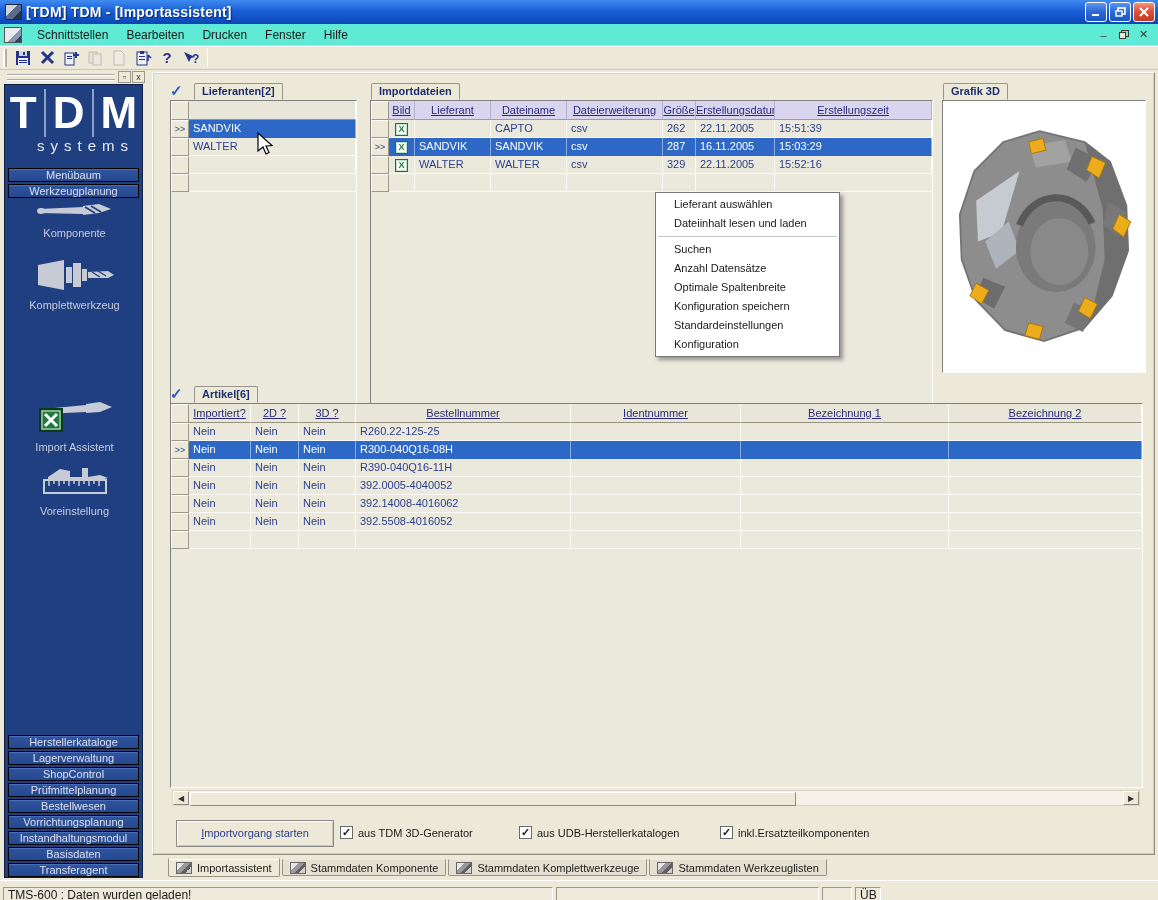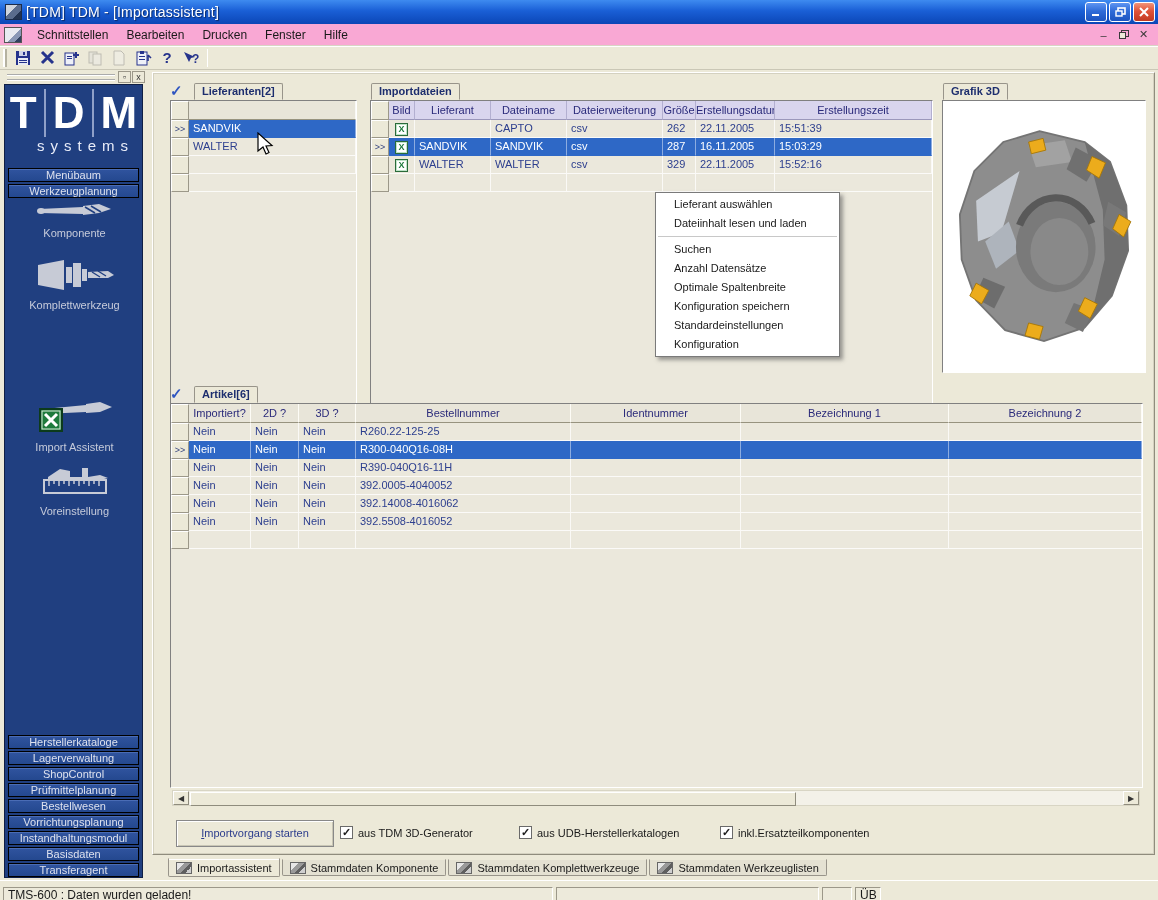--- a/index.html
+++ b/index.html
@@ -6,29 +6,29 @@
   html,body { width:1158px; height:900px; overflow:hidden; }
   body { font-family:"Liberation Sans", sans-serif; font-size:11px; background:#ECE9D8; position:relative; }
 
   
   #titlebar { position:absolute; left:0; top:0; width:1158px; height:24px;
     background:linear-gradient(180deg,#3E8BF0 0%,#1A5FD6 45%,#0B46B6 100%);
     display:flex; align-items:center; padding:0 3px; }
   #title-icon { width:17px; height:16px; margin:0 4px 0 2px;
     background:linear-gradient(135deg,#cfd4dd 0 40%,#5a6b8c 40% 70%,#23324f 70%);
     border:1px solid #1b2b4a; }
-  #title-text { color:#fff; font-weight:normal; font-size:14px; text-shadow:1px 1px 1px #0a2a6a; letter-spacing:.2px; }
+  #title-text { color:#fff; font-weight:bold; font-size:14px; text-shadow:1px 1px 1px #0a2a6a; letter-spacing:.2px; }
   .tbtns { margin-left:auto; display:flex; }
   .tb { width:22px; height:20px; margin-left:2px; border:1px solid #fff; border-radius:3px;
     background:linear-gradient(180deg,#5E95F2,#2F6CD8 45%,#1C54C0); display:flex; align-items:center; justify-content:center; }
   .tb.close { background:linear-gradient(180deg,#F0947A,#E05338 45%,#C23A22); }
   .tb svg { display:block; }
 
   
-  #menubar { position:absolute; left:0; top:24px; width:1158px; height:22px; background:#f9a8d4;
+  #menubar { position:absolute; left:0; top:24px; width:1158px; height:22px; background:#5eead4;
     display:flex; align-items:center; border-bottom:1px solid #D8D5C4; }
   #menu-doc-icon { width:18px; height:16px; margin:0 6px 0 4px;
     background:linear-gradient(135deg,#e8eaf0 0 55%,#8a97b5 55% 80%,#31415f 80%); border:1px solid #555; }
   .menu-item { padding:3px 9px; color:#1a1a1a; font-size:12px; }
   .mdi-controls { margin-left:auto; display:flex; align-items:center; padding-right:6px; color:#4a4a4a; }
   .mdi-btn { width:17px; height:15px; margin-left:3px; display:flex; align-items:center; justify-content:center;
     font-size:11px; color:#3a3a3a; }
 
   
   #toolbar { position:absolute; left:0; top:46px; width:1158px; height:24px; background:#ECE9D8;
@@ -70,21 +70,21 @@
   .ptab { position:absolute; height:17px; background:#ECE9D8; border:1px solid #98948a; border-bottom:1px solid #ECE9D8;
     border-radius:2px 2px 0 0; padding:1px 7px 0 7px; font-size:11px; color:#1d2e6e; z-index:3;font-weight:bold; }
   .pcheck { position:absolute; font-size:15px; font-weight:bold; color:#2F55C0; z-index:3; }
 
   
   .tframe { position:absolute; background:#EBE8DC; border:1px solid; border-color:#808080 #fff #fff #808080; z-index:2; overflow:hidden; }
 
   .trow, .hrow, .frow { display:flex; width:100%; }
   .cell { height:18px; line-height:17px; padding-left:4px; color:#2C3E8E; white-space:nowrap; overflow:hidden;
     border-right:1px solid rgba(255,255,255,.75); }
-  .hrow .cell { height:19px; line-height:18px; text-align:center; padding:0; color:#2A2A7A; }
+  .hrow .cell { height:19px; line-height:18px; text-align:center; padding:0; color:#2A2A7A;text-decoration:underline; }
   .lav .cell { background:#D9D5EE; border-right:1px solid #b3afd0; border-bottom:1px solid #9b97bb; }
   .gry .cell { background:#E8E5D9; border-right:1px solid #fdfcf6; border-bottom:1px solid #97937f; }
   .trow .cell { border-bottom:1px solid rgba(255,255,255,.8); }
   .trow.sel .cell { background:#2E68C6; color:#fff; border-right:1px solid rgba(255,255,255,.45); border-bottom:1px solid #2E68C6; }
   .selcell { background:#ECE9D8 !important; border:1px solid; border-color:#fff #9c9889 #9c9889 #fff !important;
     color:#33427e !important; font-size:9px; text-align:center; padding:0 !important; line-height:16px; }
 
   
   .l-sel{width:18px;flex:none;} .l-name{flex:1;}
   

